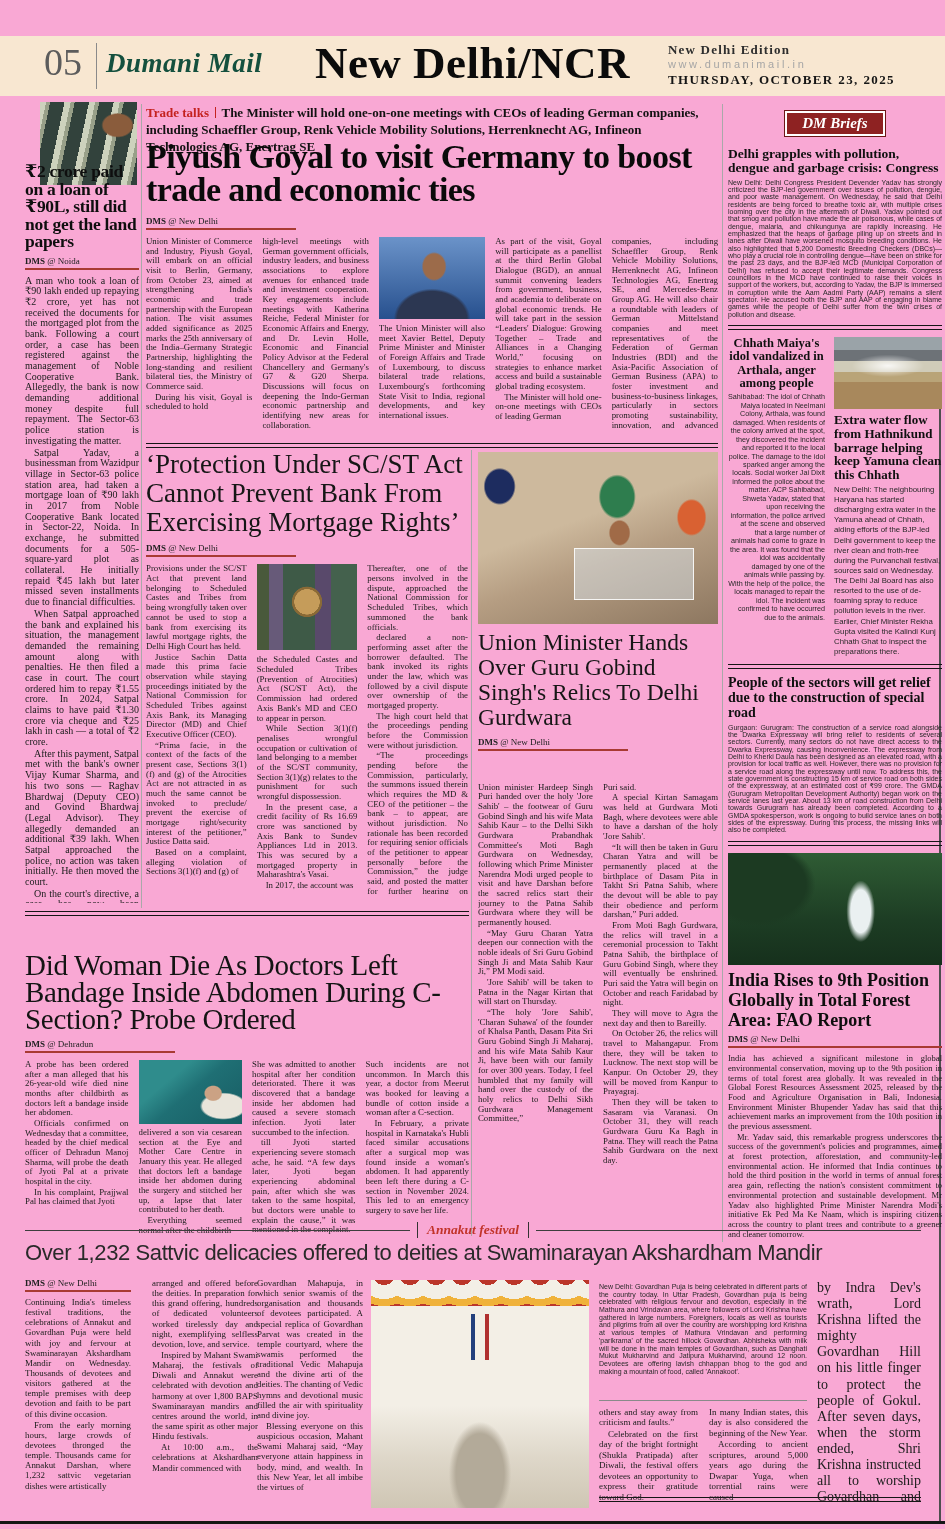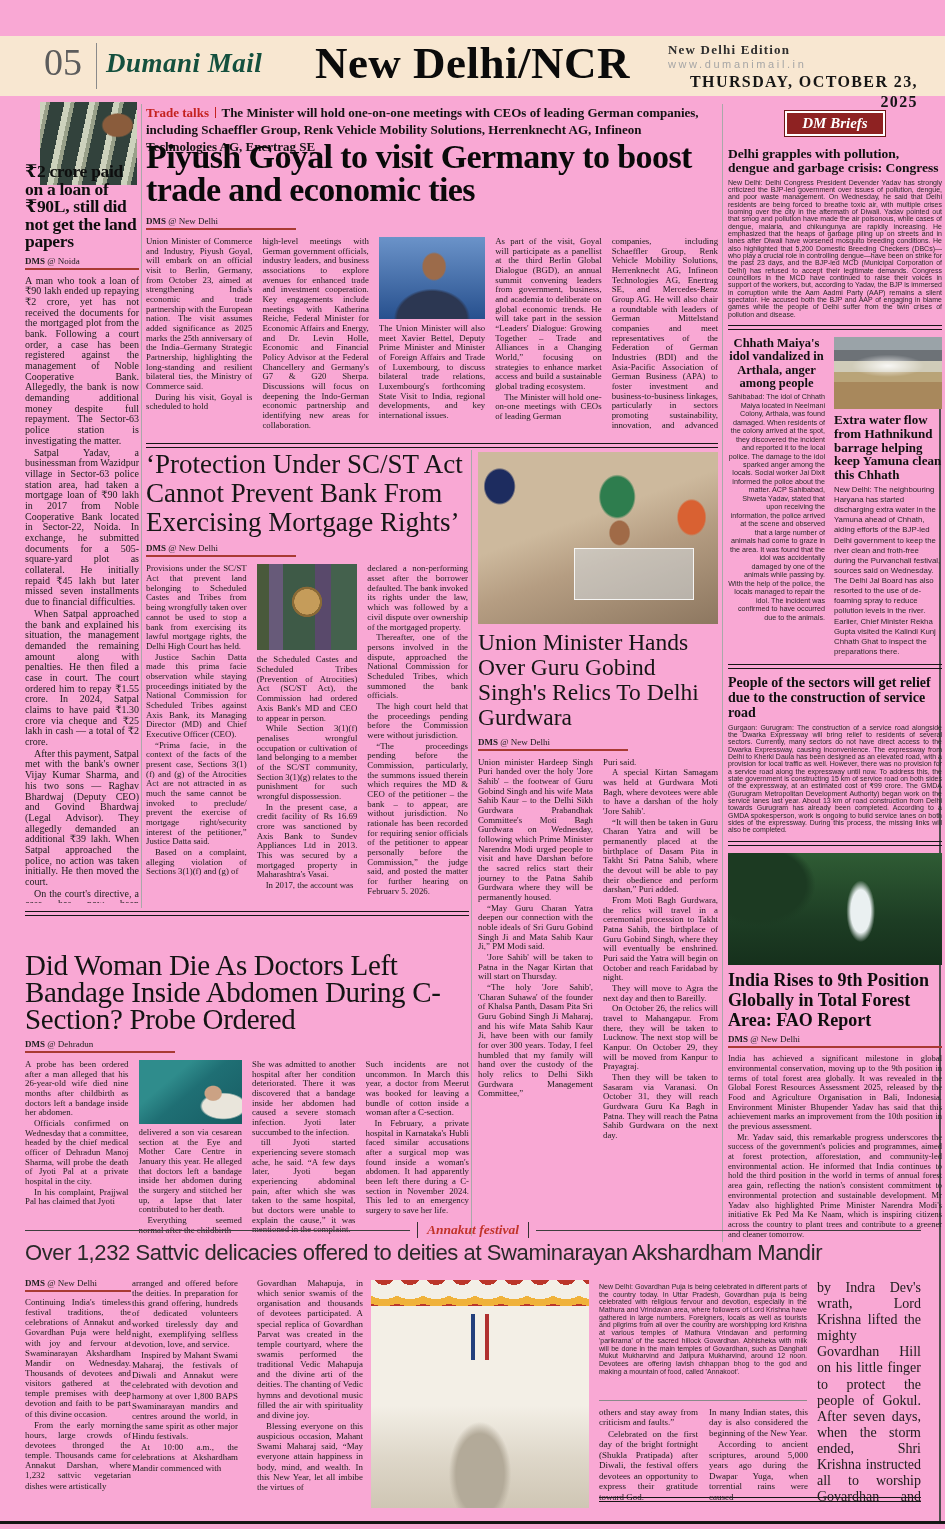--- a/index.html
+++ b/index.html
@@ -11,21 +11,21 @@
 .masthead { position:absolute; left:0; top:36px; width:945px; height:60px; background:#f8e7d1; }
 .page-num { position:absolute; left:44px; top:4px; font-size:38px; color:#5c5c5c; }
 .mast-sep { position:absolute; left:96px; top:7px; width:1px; height:46px; background:#8a8a8a; }
 .brand { position:absolute; left:106px; top:12px; font-size:27px; font-weight:700; font-style:italic;
   color:#14503e; letter-spacing:.5px; }
 .section-title { position:absolute; left:50%; top:1px; transform:translateX(-50%); font-size:45px;
   font-weight:700; letter-spacing:.5px; color:#0b0b0b; white-space:nowrap; }
 .mast-right { position:absolute; left:668px; top:6px; width:250px; line-height:1.25; }
 .edition { font-size:13px; font-weight:700; letter-spacing:1.2px; color:#2e2e2e; }
 .website { font-size:11px; letter-spacing:2.6px; color:#a6a6a6; font-family:"Liberation Sans",sans-serif; }
-.mast-date { font-size:16px; font-weight:700; letter-spacing:1.4px; color:#161616;text-align:right; }
+.mast-date { font-size:13px; font-weight:700; letter-spacing:1.4px; color:#161616; }
 
 
 .vr { position:absolute; width:1px; background:#a9a9a9; }
 .vr1 { left:141px; top:104px; height:804px; }
 .vr2 { left:471px; top:450px; height:786px; }
 .vr3 { left:722px; top:104px; height:1138px; }
 .hr2 { border-top:1.6px solid #151515; border-bottom:.8px solid #151515; height:5px; }
 .hr2-a { position:absolute; left:146px; top:443px; width:572px; }
 .hr2-b { position:absolute; left:25px; top:911px; width:444px; }
 .hr2-c { position:absolute; left:599px; top:1497px; width:322px; }
@@ -106,21 +106,21 @@
 
 .scst { position:absolute; left:146px; top:450px; width:322px; height:460px; overflow:hidden; }
 .scst h2 { font-size:27px; font-weight:400; line-height:1.08; text-align:left; color:#161616; }
 .scst .byline { margin-top:6px; }
 .scst .cols .bodycol { height:330px; }
 
 
 .gurda { position:absolute; left:478px; top:630px; width:240px; height:606px; overflow:hidden; }
 .gurda h2 { font-size:23.5px; font-weight:400; line-height:1.06; color:#161616; }
 .gurda .byline { margin-top:7px; }
-.gurda .cols .bodycol { height:418px; }
+.gurda .cols .bodycol { height:418px;margin-top:25px; }
 
 
 .csec { position:absolute; left:25px; top:952px; width:444px; height:332px; overflow:hidden; }
 .csec h2 { font-size:29px; font-weight:400; line-height:.93; letter-spacing:-.3px; color:#141414; }
 .csec .byline { margin-top:6px; }
 .csec .cols .bodycol { height:212px; }
 
 
 .rail { position:absolute; left:728px; top:104px; width:214px; height:1140px; overflow:hidden; }
 .dm-box { width:102px; height:27px; margin:6px auto 10px; background:#8e2222; border:1.5px solid #6d1616;
@@ -142,21 +142,21 @@
 .india .bodycol { margin-top:6px; font-size:8.5px; line-height:1.14; }
 
 
 .ann-label-row { position:absolute; left:25px; top:1222px; width:896px; display:flex; align-items:center; }
 .ann-line { flex:1; height:1px; background:#3d3d3d; }
 .ann-label { font-size:13.5px; font-weight:700; font-style:italic; color:#c2342a; padding:0 9px;
   border-left:1.8px solid #333; border-right:1.8px solid #333; margin:0 7px; white-space:nowrap; }
 .ann-head { position:absolute; left:25px; top:1240px; width:896px; font-family:"Liberation Sans","DejaVu Sans",sans-serif;
   font-size:22px; font-weight:400; letter-spacing:-.4px; color:#2a2a2a; white-space:nowrap; overflow:hidden; }
 .ann-col { position:absolute; top:1278px; width:106px; height:232px; overflow:hidden; }
-.ann-c1 { left:25px; } .ann-c2 { left:132px; } .ann-c3 { left:257px; }
+.ann-c1 { left:25px; } .ann-c2 { left:152px; } .ann-c3 { left:257px; }
 .ann-col .bodycol { font-size:8.9px; line-height:1.14; margin-top:5px; }
 .ann-c2 .bodycol, .ann-c3 .bodycol { margin-top:0; }
 .gov { position:absolute; left:599px; top:1280px; width:208px; height:117px; overflow:hidden; }
 .gov h4 { font-size:13.5px; font-weight:700; line-height:1.12; color:#0d0d0d; }
 .gov .sansbody { margin-top:3px; font-size:7px; line-height:1.1; }
 .gov-rule { position:absolute; left:599px; top:1400px; width:208px; height:1px; background:#8a8a8a; }
 .ann-m { position:absolute; top:1407px; width:99px; height:100px; overflow:hidden; }
 .m1 { left:599px; } .m2 { left:709px; }
 .ann-m .bodycol { font-size:9px; line-height:1.16; }
 .ann-r { position:absolute; left:817px; top:1280px; width:104px; height:224px; overflow:hidden; }
@@ -245,22 +245,22 @@
         <p>Based on a complaint, alleging violation of Sections 3(1)(f) and (g) of</p>
       </div>
       <div class="bodycol">
         <div class="emblem-img"></div>
         <p>the Scheduled Castes and Scheduled Tribes (Prevention of Atrocities) Act (SC/ST Act), the Commission had ordered Axis Bank's MD and CEO to appear in person.</p>
         <p>While Section 3(1)(f) penalises wrongful occupation or cultivation of land belonging to a member of the SC/ST community, Section 3(1)(g) relates to the punishment for such wrongful dispossession.</p>
         <p>In the present case, a credit facility of Rs 16.69 crore was sanctioned by Axis Bank to Sundev Appliances Ltd in 2013. This was secured by a mortgaged property in Maharashtra's Vasai.</p>
         <p>In 2017, the account was</p>
       </div>
       <div class="bodycol">
+        <p>Thereafter, one of the persons involved in the dispute, approached the National Commission for Scheduled Tribes, which summoned the bank officials.</p>
         <p>declared a non-performing asset after the borrower defaulted. The bank invoked its rights under the law, which was followed by a civil dispute over ownership of the mortgaged property.</p>
-        <p>Thereafter, one of the persons involved in the dispute, approached the National Commission for Scheduled Tribes, which summoned the bank officials.</p>
         <p>The high court held that the proceedings pending before the Commission were without jurisdiction.</p>
         <p>“The proceedings pending before the Commission, particularly, the summons issued therein which requires the MD &amp; CEO of the petitioner – the bank – to appear, are without jurisdiction. No rationale has been recorded for requiring senior officials of the petitioner to appear personally before the Commission,” the judge said, and posted the matter for further hearing on February 5, 2026.</p>
       </div>
     </div>
   </div>
 
   <div class="photo gurd">
     <div class="glassbox"></div>
   </div>
   <div class="gurda">
@@ -328,21 +328,21 @@
       </div>
       <div class="b2r">
         <div class="barrage"></div>
         <div class="bh">Extra water flow from Hathnikund barrage helping keep Yamuna clean this Chhath</div>
         <div class="sansbody">New Delhi: The neighbouring Haryana has started discharging extra water in the Yamuna ahead of Chhath, aiding efforts of the BJP-led Delhi government to keep the river clean and froth-free during the Purvanchali festival, sources said on Wednesday. The Delhi Jal Board has also resorted to the use of de-foaming spray to reduce pollution levels in the river. Earlier, Chief Minister Rekha Gupta visited the Kalindi Kunj Chhath Ghat to inspect the preparations there.</div>
       </div>
     </div>
     <div class="hr2"></div>
 
     <div>
-      <div class="bh bh3">People of the sectors will get relief due to the construction of service road</div>
+      <div class="bh bh3">People of the sectors will get relief due to the construction of special road</div>
       <div class="sansbody">Gurgaon: Gurugram: The construction of a service road alongside the Dwarka Expressway will bring relief to residents of several sectors. Currently, many sectors do not have direct access to the Dwarka Expressway, causing inconvenience. The expressway from Delhi to Kherki Daula has been designed as an elevated road, with a provision for local traffic as well. However, there was no provision for a service road along the expressway until now. To address this, the state government is constructing 15 km of service road on both sides of the expressway, at an estimated cost of ₹99 crore. The GMDA (Gurugram Metropolitan Development Authority) began work on the service lanes last year. About 13 km of road construction from Delhi towards Gurugram has already been completed. According to a GMDA spokesperson, work is ongoing to build service lanes on both sides of the expressway. During this process, the missing links will also be completed.</div>
     </div>
     <div class="hr2"></div>
 
     <div class="india">
       <div class="forest"></div>
       <h3>India Rises to 9th Position Globally in Total Forest Area: FAO Report</h3>
       <div class="byline"><b>DMS</b> <span>@ New Delhi</span></div>
       <div class="brule"></div>
       <div class="bodycol">

